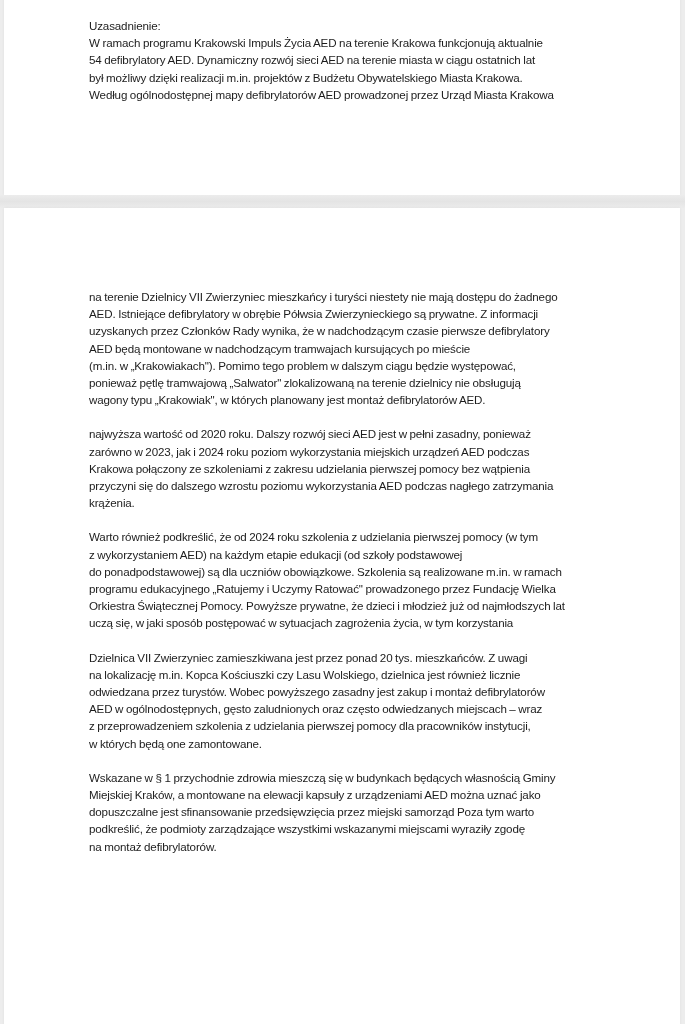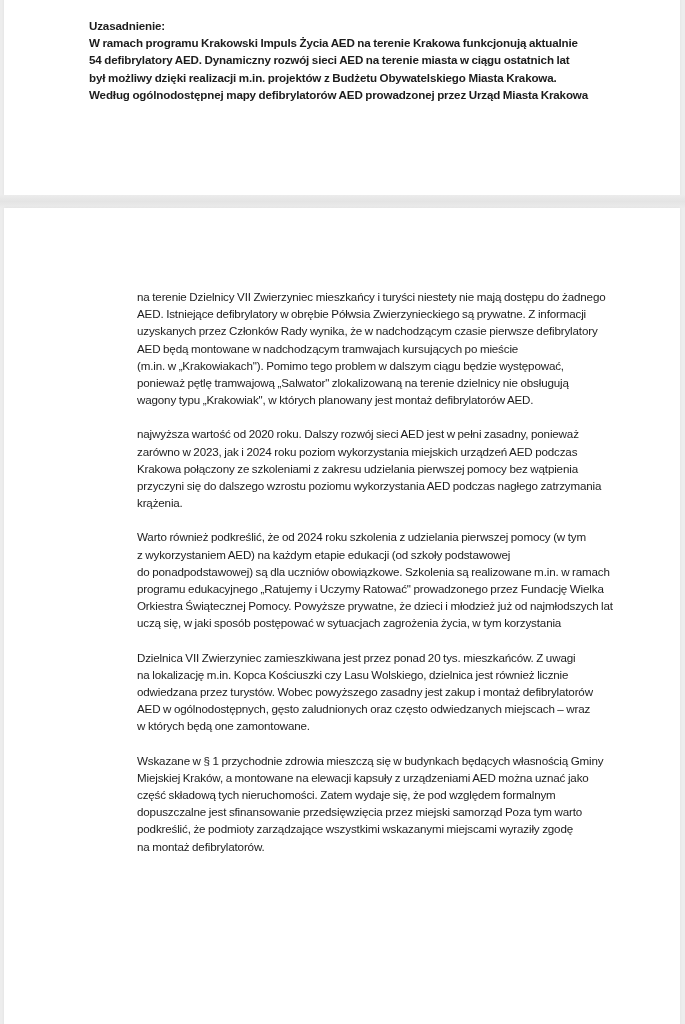--- a/index.html
+++ b/index.html
@@ -41,22 +41,22 @@
     .text-block {
       position: absolute;
       left: 85px;
       width: 520px;
       font-size: 11.6px;
       line-height: 17.2px;
       letter-spacing: -0.15px;
       word-spacing: -0.4px;
       color: #1c1c1c;
     }
-    .block-1 { top: 21px; font-weight: bold; }
-    .block-2 { top: 80px; margin-left: 48px; }
+    .block-1 { top: 21px; }
+    .block-2 { top: 80px; }
     .line {
       display: block;
       white-space: nowrap;
     }
     .para-gap {
       display: block;
       height: 17px;
     }
   </style>
 </head>
@@ -105,27 +105,27 @@
       <span class="line">Orkiestra Świątecznej Pomocy. Powyższe prywatne, że dzieci i młodzież już od najmłodszych lat</span>
       <span class="line">uczą się, w jaki sposób postępować w sytuacjach zagrożenia życia, w tym korzystania</span>
     </div>
     <span class="para-gap"></span>
 
     <div>
       <span class="line">Dzielnica VII Zwierzyniec zamieszkiwana jest przez ponad 20 tys. mieszkańców. Z uwagi</span>
       <span class="line">na lokalizację m.in. Kopca Kościuszki czy Lasu Wolskiego, dzielnica jest również licznie</span>
       <span class="line">odwiedzana przez turystów. Wobec powyższego zasadny jest zakup i montaż defibrylatorów</span>
       <span class="line">AED w ogólnodostępnych, gęsto zaludnionych oraz często odwiedzanych miejscach – wraz</span>
+      <span class="line">z przeprowadzeniem szkolenia z udzielania pierwszej pomocy dla pracowników instytucji,</span>
       <span class="line">w których będą one zamontowane.</span>
     </div>
     <span class="para-gap"></span>
 
     <div>
       <span class="line">Wskazane w § 1 przychodnie zdrowia mieszczą się w budynkach będących własnością Gminy</span>
       <span class="line">Miejskiej Kraków, a montowane na elewacji kapsuły z urządzeniami AED można uznać jako</span>
-      <span class="line">część składową tych nieruchomości. Zatem wydaje się, że pod względem formalnym</span>
       <span class="line">dopuszczalne jest sfinansowanie przedsięwzięcia przez miejski samorząd Poza tym warto</span>
       <span class="line">podkreślić, że podmioty zarządzające wszystkimi wskazanymi miejscami wyraziły zgodę</span>
       <span class="line">na montaż defibrylatorów.</span>
     </div>
 
   </div>
 </div>
 
 </body></html>

